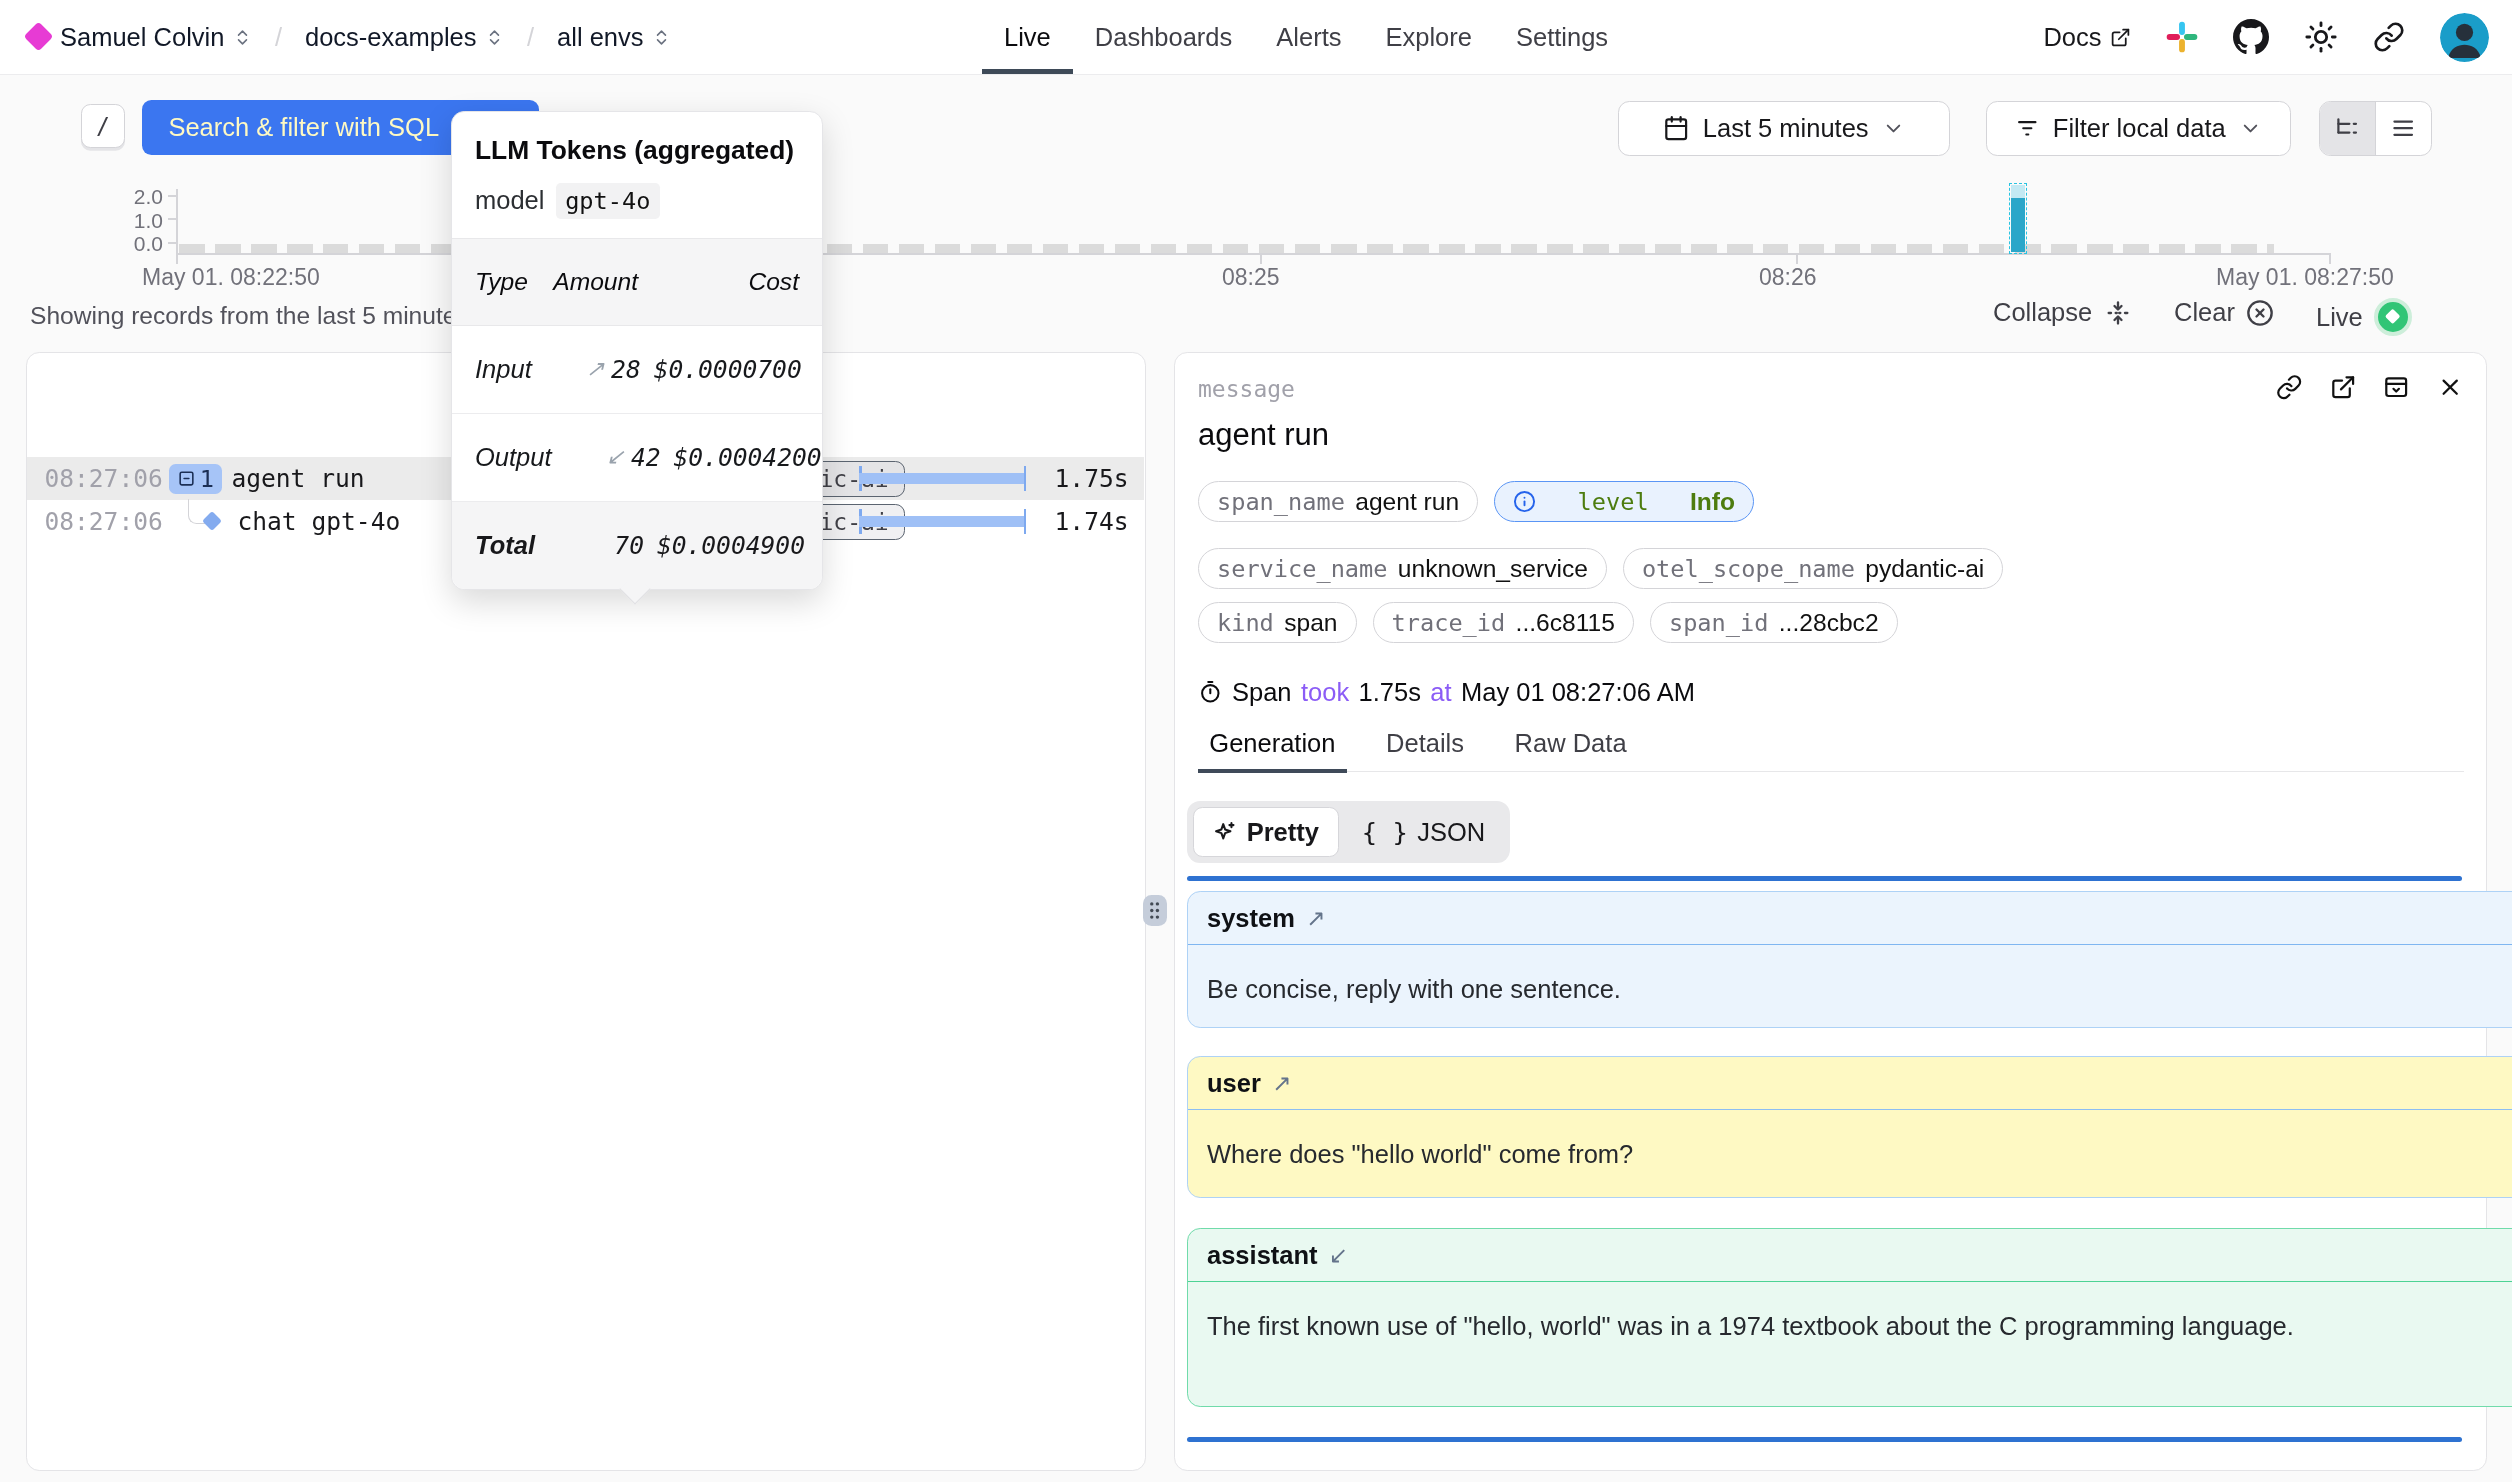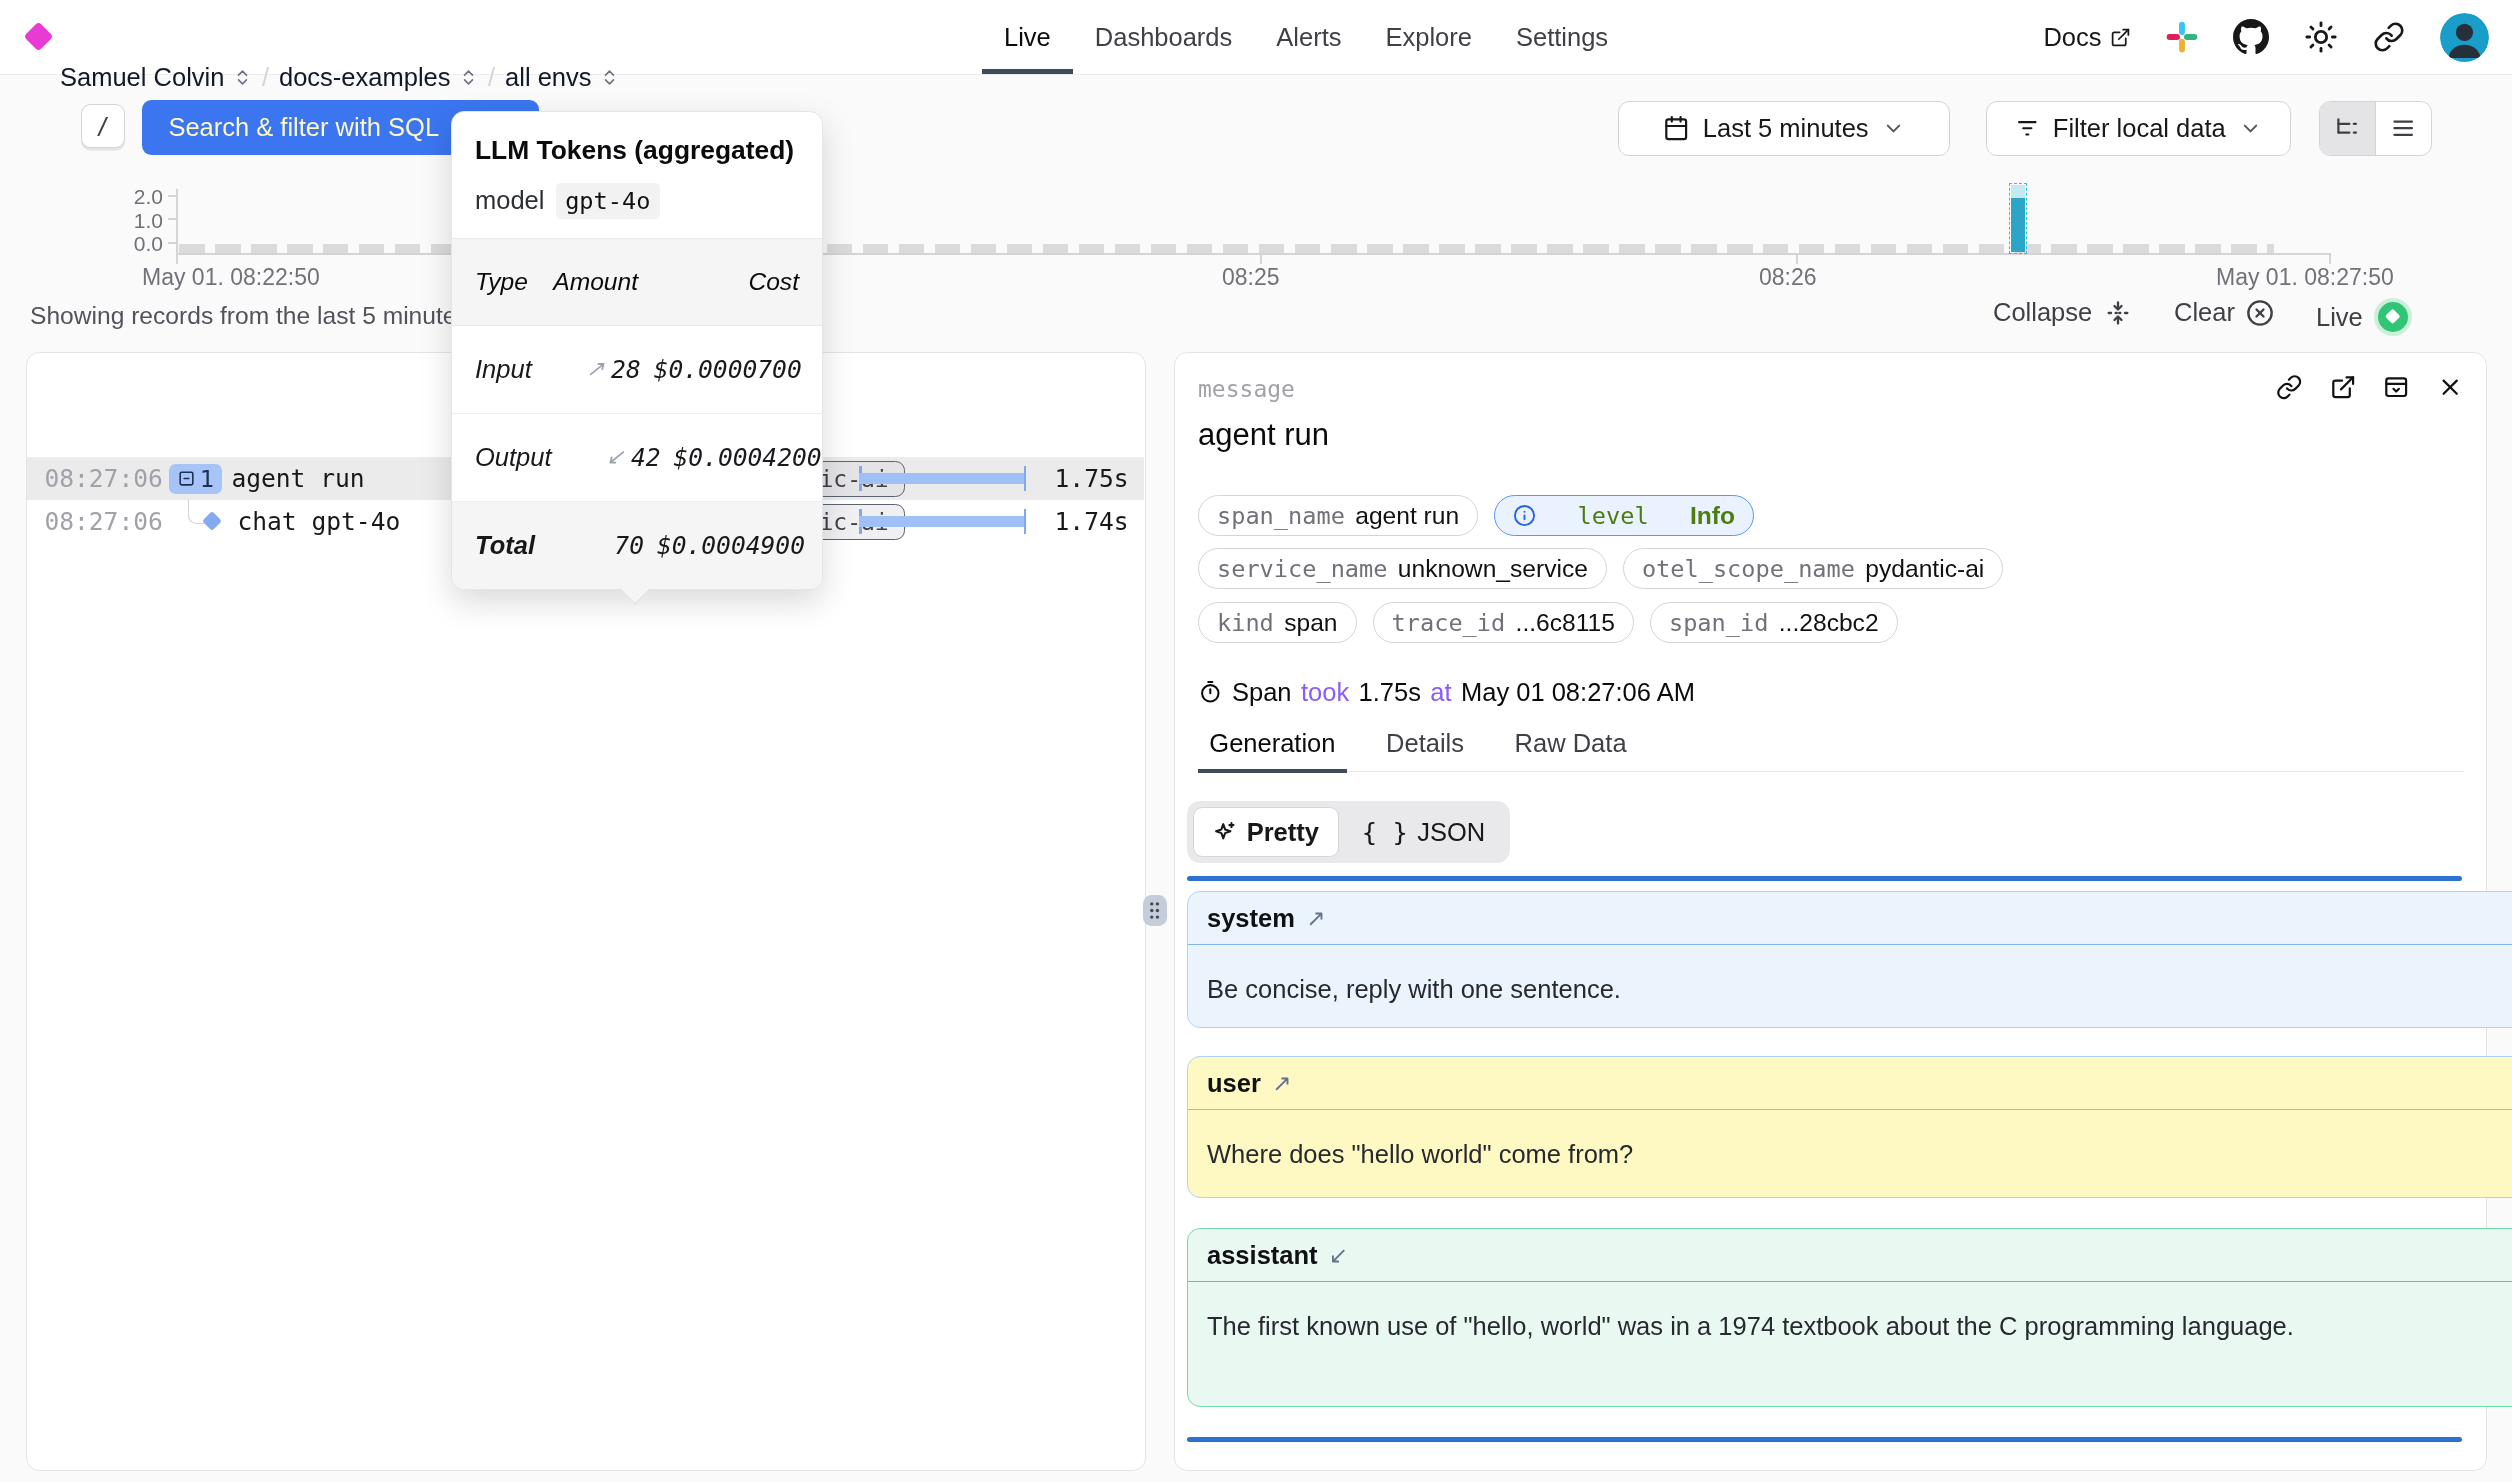--- a/index.html
+++ b/index.html
@@ -5,21 +5,21 @@
   html,body{margin:0;padding:0;background:#fff;}
   #app{position:relative;width:2512px;height:1483px;overflow:hidden;
        font-family:"Liberation Sans",sans-serif;color:#18181b;background:#fafafa;}
   .mono{font-family:"DejaVu Sans Mono",monospace;}
   svg.ic{display:block;}
   svg.ic *{stroke:currentColor;fill:none;stroke-width:2;stroke-linecap:round;stroke-linejoin:round;}
 
   
   #hdr{position:absolute;left:0;top:0;width:2512px;height:74px;background:#fff;border-bottom:0.9px solid #ececee;}
   #logo{position:absolute;left:28px;top:26.4px;width:21px;height:21px;background:#e73bd4;border-radius:3.8px;transform:rotate(45deg);}
-  #crumbs{position:absolute;left:60px;top:0;height:74px;display:flex;align-items:center;gap:10px;font-size:25.5px;color:#111827;margin-top:40px;}
+  #crumbs{position:absolute;left:60px;top:0;height:74px;display:flex;align-items:center;gap:23px;font-size:25.5px;color:#111827;}
   .crumb{display:flex;align-items:center;gap:8.5px;cursor:pointer;}
   .crumb .chev{color:#6b7280;}
   .crumb-sep{color:#d4d4d8;font-size:25.5px;}
   #nav{position:absolute;left:982px;top:0;height:74px;display:flex;}
   .nav-item{padding:0 22px;display:flex;align-items:center;height:74px;font-size:25.5px;color:#3f3f46;box-sizing:border-box;cursor:pointer;}
   .nav-item.active{color:#0b0b0e;border-bottom:5.7px solid #3e4a58;padding-top:5.7px;}
   #hdr-right{position:absolute;right:23px;top:0;height:74px;display:flex;align-items:center;gap:35px;}
   .docs{display:flex;align-items:center;gap:8.5px;font-size:25.5px;color:#18181b;cursor:pointer;}
   #avatar{width:49px;height:49px;border-radius:50%;overflow:hidden;}
 
@@ -394,21 +394,21 @@
         <path d="M3 9h18"></path>
         <path d="m9.5 13.5 2.5 2.5 2.5-2.5"></path>
       </svg>
     <svg class="ic icb" width="26.4" height="26.4" viewBox="0 0 24 24">
         <path d="M18 6 6 18"></path>
         <path d="m6 6 12 12"></path>
       </svg>
   </div>
   <div class="rp" id="rp-title">agent run</div>
 
-  <div class="rp pill-row" style="top:495px;justify-content:center;">
+  <div class="rp pill-row" style="top:481px;justify-content:center;">
     <span class="pill">
       <span class="k">span_name</span>
       <span class="v">agent run</span>
     </span>
     <span class="pill info">
       <svg class="ic" width="23" height="23" viewBox="0 0 24 24" style="color:#2563eb">
           <circle cx="12" cy="12" r="10"></circle>
           <path d="M12 16v-4"></path>
           <path d="M12 8h.01"></path>
         </svg>

